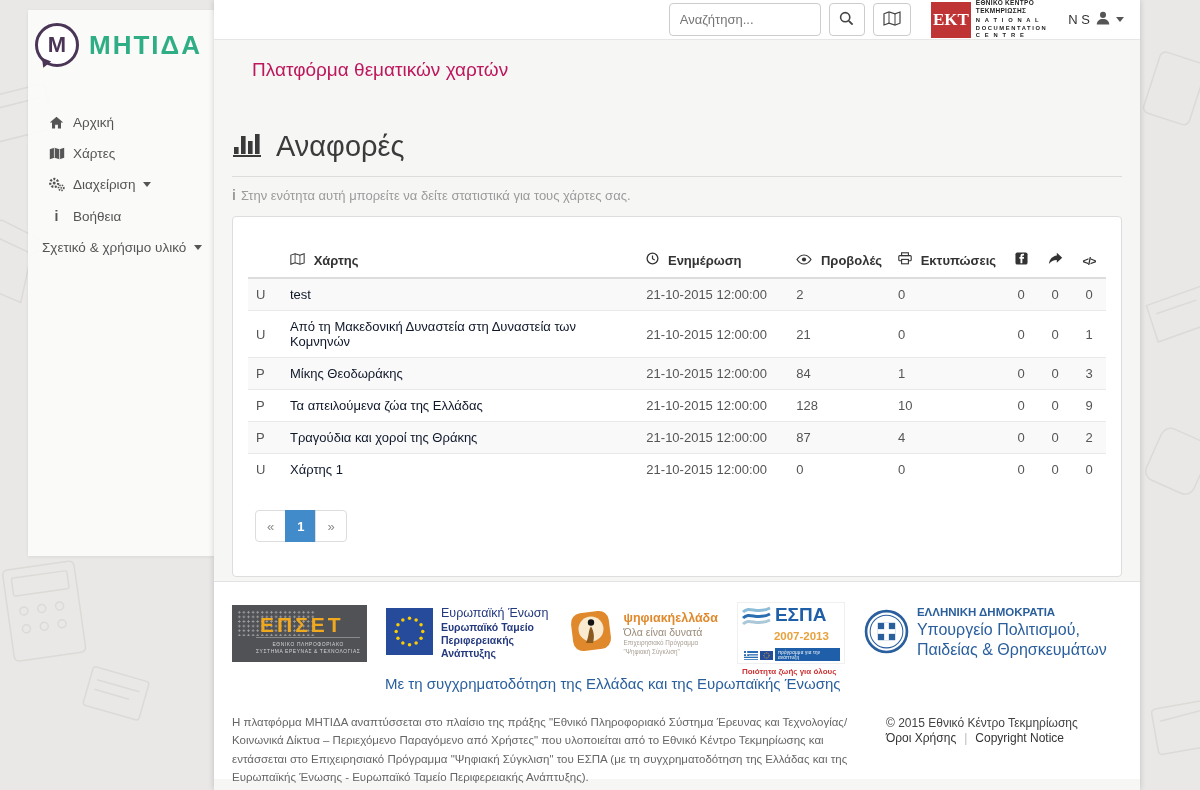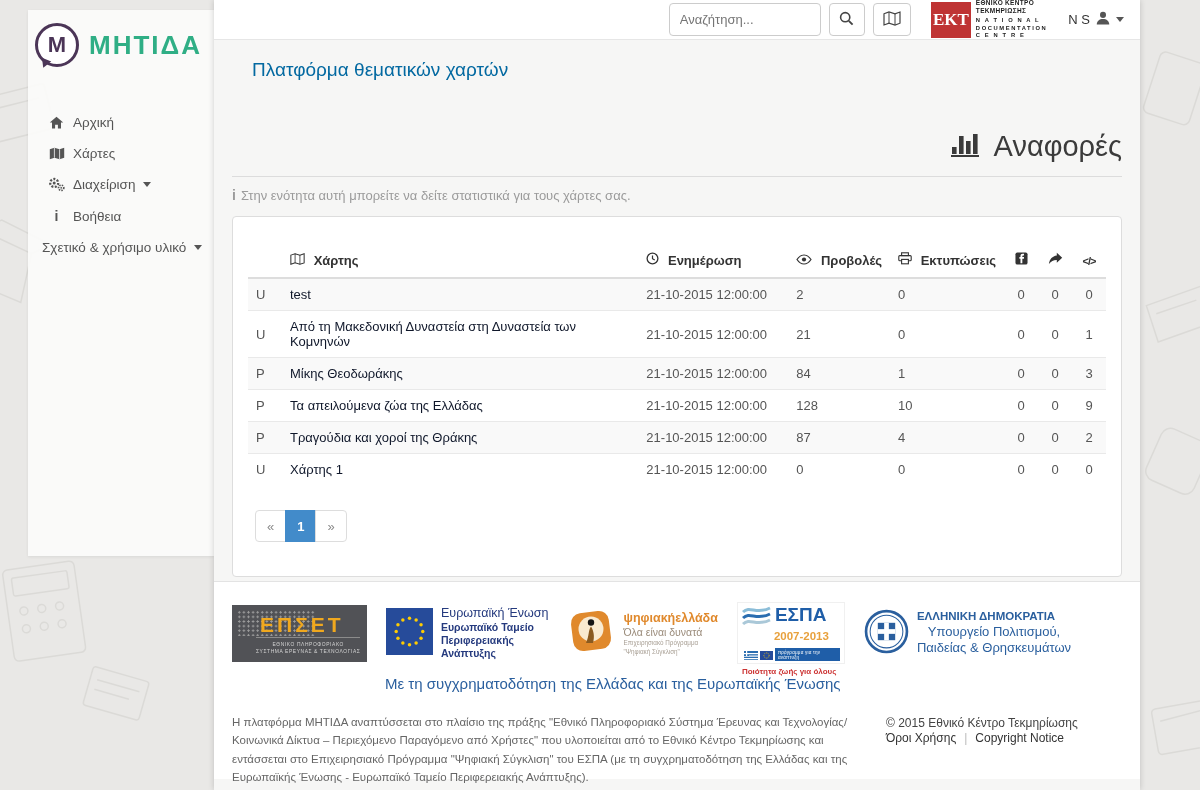--- a/index.html
+++ b/index.html
@@ -38,22 +38,22 @@
   .icon-btn { height:33px; min-width:36px; border:1px solid #ccc; border-radius:4px; background:#fff;
             display:flex; align-items:center; justify-content:center; padding:0 9px; cursor:pointer; }
   .ekt { display:flex; align-items:center; gap:5px; margin:0 9px 0 12px; cursor:pointer; }
   .ekt-box { width:40px; height:36px; background:#bf3434; color:#fff; font-family:"Liberation Serif",serif;
             font-weight:bold; font-size:17px; display:flex; align-items:center; justify-content:center; }
   .ekt-gr { font-size:6.5px; font-weight:bold; color:#1d1d1d; line-height:1.25; letter-spacing:.3px; }
   .ekt-en { font-size:5.8px; font-weight:bold; color:#1d1d1d; line-height:1.3; letter-spacing:1.6px; margin-top:2px; }
   .user { display:flex; align-items:center; gap:6px; font-size:13px; color:#333; cursor:pointer; padding:0 4px; }
 
   .content { height:541px; padding:0 18px; }
-  .platform-title { font-size:19px; color:#0369a1; font-weight:400; padding:19px 0 0 20px; }
-  .section-head { display:flex; align-items:flex-end; gap:13px; margin-top:49px; padding-left:1px;justify-content:flex-end; }
+  .platform-title { font-size:19px; color:#be185d; font-weight:400; padding:19px 0 0 20px; }
+  .section-head { display:flex; align-items:flex-end; gap:13px; margin-top:49px; padding-left:1px; }
   .section-title { font-size:29px; color:#3b3b3b; font-weight:400; line-height:1; }
   .sep { border:0; border-top:1px solid #dcdcdc; margin:15px 0 10px; }
   .info-line { font-size:13px; color:#9b9b9b; }
   .info-line .i-glyph { color:#9b9b9b; margin-right:5px; }
 
   .card { background:#fff; border:1px solid #ddd; border-radius:4px; margin-top:13px; padding:25px 15px 34px; }
   table { width:100%; border-collapse:collapse; font-size:13px; color:#555; }
   th { text-align:left; font-weight:bold; color:#333; padding:10px 8px 9px; border-bottom:2px solid #ddd; white-space:nowrap; }
   th .th-lbl { margin-left:5px; }
   td { padding:8px 8px; border-top:1px solid #e9e9e9; }
@@ -95,21 +95,21 @@
   .dg-sub { color:#a89f94; font-size:6.3px; line-height:1.35; }
   .espa { width:108px; height:62px; border:1px solid #f0f0f0; background:#fff; padding:2px 4px; position:relative; }
   .espa-top { display:flex; align-items:flex-start; gap:3px; }
   .espa-name { color:#1f5ea8; font-size:19px; font-weight:bold; line-height:1; }
   .espa-years { color:#e8a13d; font-size:11.5px; font-weight:bold; margin-left:32px; line-height:1; }
   .espa-flags { display:flex; align-items:center; gap:2px; margin:3px 0 0 2px; }
   .espa-banner { background:#1f5ea8; color:#fff; font-size:4.6px; padding:1.5px 3px; letter-spacing:.2px; }
   .espa-tag { color:#cc3333; font-size:8px; font-weight:bold; margin-top:3px; }
   .rep-text { color:#2a5f9e; line-height:1.3; }
   .rep-b { font-size:11.5px; font-weight:bold; }
-  .rep-s { font-size:13px;text-align:center; }
+  .rep-s { font-size:16px; }
   .cofin { color:#2a5f9e; font-size:15px; margin:11px 0 0 153px; }
   .footer-bottom { display:flex; margin-top:21px; }
   .about { width:622px; font-size:11.5px; color:#666; line-height:1.6; }
   .footer-right { margin-left:auto; width:228px; font-size:12px; color:#444; padding-top:3px; }
   .footer-links { margin-top:1px; display:flex; align-items:center; gap:8px; }
   .footer-links a { color:#333; text-decoration:none; }
   .footer-links .sep2 { color:#bbb; }
 </style>
 </head>
 <body>

